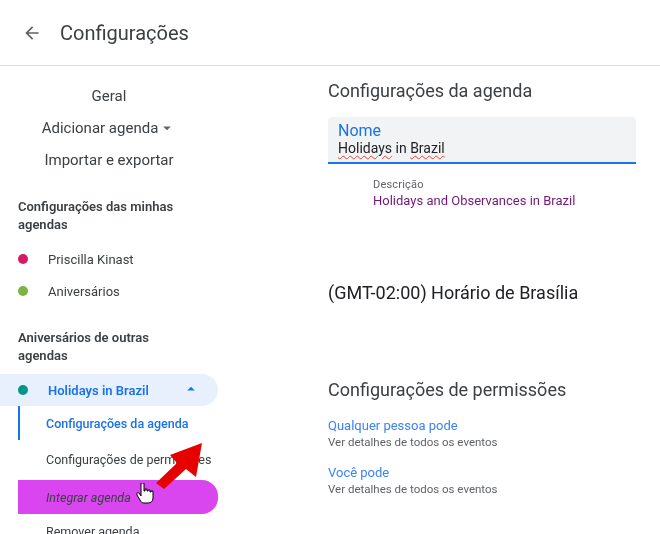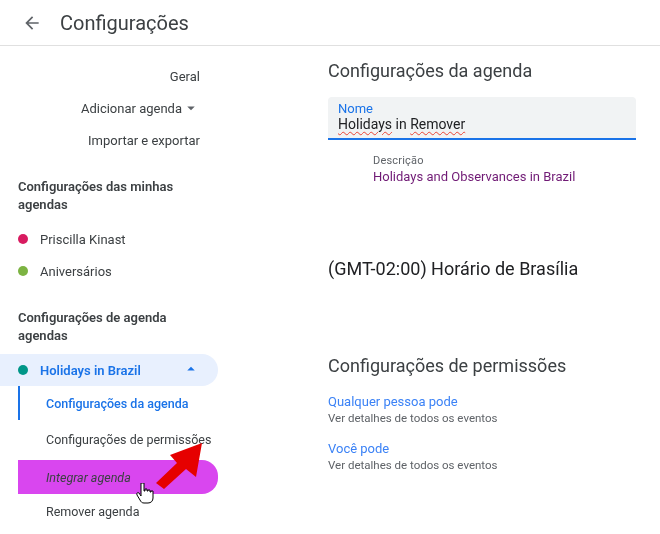--- a/index.html
+++ b/index.html
@@ -11,21 +11,21 @@
     overflow: hidden;
     color: #3c4043;
     background: #fff;
     font-size: 13px;
   }
 
   
   .header {
     display: flex;
     align-items: center;
-    height: 46px;
+    height: 66px;
     padding: 0 12px;
     border-bottom: 1px solid #e0e0e0;
   }
   .back-btn {
     width: 40px; height: 40px;
     display: flex; align-items: center; justify-content: center;
     border-radius: 50%;
     cursor: pointer;
     color: #5f6368;
   }
@@ -48,24 +48,24 @@
     overflow: hidden;
   }
   .content {
     flex: 1;
     padding: 14px 0 0 110px;
     overflow: hidden;
   }
 
   
   .nav-item {
-    display: flex; align-items: center; justify-content: flex-end;
+    display: flex; align-items: center; justify-content: center;
     height: 32px;
     padding: 0 18px;
-    font-size: 13px;
+    font-size: 15px;
     color: #3c4043;
     cursor: pointer;
     border-radius: 0 16px 16px 0;
   }
   .nav-item .chev {
     color: #5f6368;
     display: flex; align-items: center;
   }
   .nav-section-head {
     padding: 0 18px;
@@ -81,21 +81,21 @@
     padding: 0 18px;
     font-size: 13px;
     cursor: pointer;
     border-radius: 0 16px 16px 0;
   }
   .sub-item.active {
     background: #e8f0fe;
     color: #1a73e8;
     font-weight: 600;
   }
-  .sub-item .row { display: flex; align-items: center; gap: 12px; }
+  .sub-item .row { display: flex; align-items: center; gap: 20px; }
   .dot {
     width: 10px; height: 10px; border-radius: 50%; flex: 0 0 10px;
   }
 
   .sub-sub {
     padding-left: 26px;
     border-left: 2px solid transparent;
     margin-left: 18px;
     height: 34px;
     display: flex; align-items: center;
@@ -128,21 +128,21 @@
     letter-spacing: .2px;
   }
   .name-field {
     position: relative;
     background: #f1f3f4;
     border-radius: 4px 4px 0 0;
     padding: 4px 10px 6px 10px;
     margin-bottom: 0;
   }
   .name-field .floating-label {
-    font-size: 13px;
+    font-size: 16px;
     color: #1a73e8;
   }
   .name-input {
     width: 100%;
     border: 0;
     background: transparent;
     font-size: 14px;
     color: #202124;
     padding: 0;
     outline: none;
@@ -220,21 +220,21 @@
       </div>
     </div>
     <div class="sub-item">
       <div class="row">
         <span class="dot" style="background:#7cb342"></span>
         <span>Aniversários</span>
       </div>
     </div>
 
     <div class="nav-section-head">
-      <span>Configurações de agenda agendas</span>
+      <span>Aniversários de outras agendas</span>
     </div>
     <div class="sub-item active">
       <div class="row">
         <span class="dot" style="background:#009688"></span>
         <span>Holidays in Brazil</span>
       </div>
       <span class="chev">
         <svg width="18" height="18" viewBox="0 0 24 24">
             <path d="M7 14l5-5 5 5z" fill="#1a73e8"></path>
           </svg>
@@ -257,21 +257,21 @@
     </div>
   </div>
 
   <div class="content">
     <div class="content-inner">
 
       <h2 class="section-title">Configurações da agenda</h2>
 
       <div class="name-field">
         <div class="floating-label">Nome</div>
-        <div class="name-input"><span class="wavy">Holidays</span><span> in </span><span class="wavy">Remover</span></div>
+        <div class="name-input"><span class="wavy">Holidays</span><span> in </span><span class="wavy">Brazil</span></div>
       </div>
       <div class="name-underline"></div>
 
       <div class="desc-block">
         <div class="field-label">Descrição</div>
         <div class="desc-value">Holidays and Observances in Brazil</div>
       </div>
 
       <div class="tz-block">
         <div class="tz-value">(GMT-02:00) Horário de Brasília</div>

